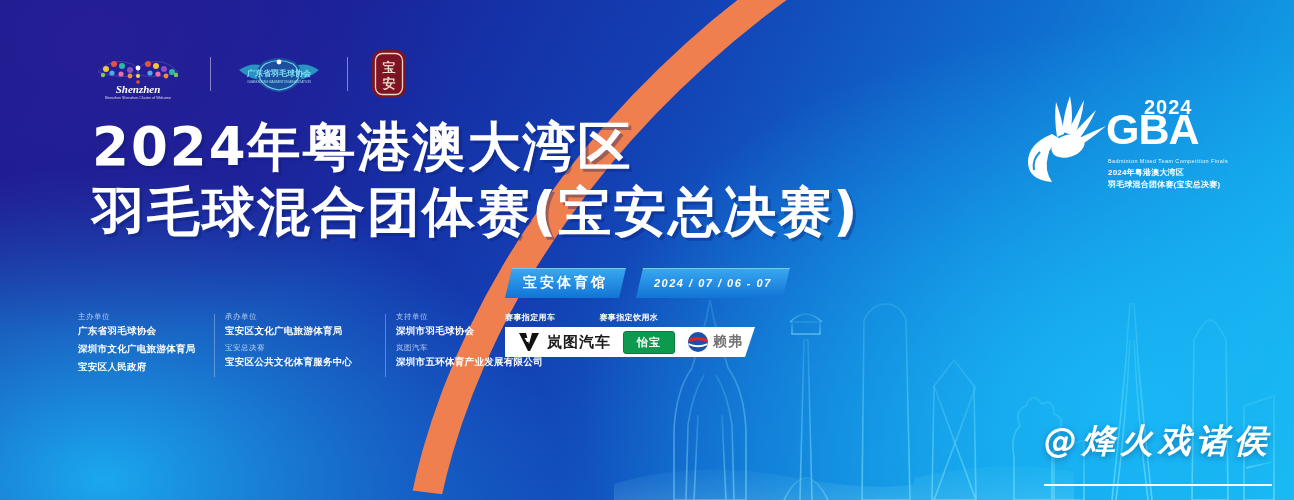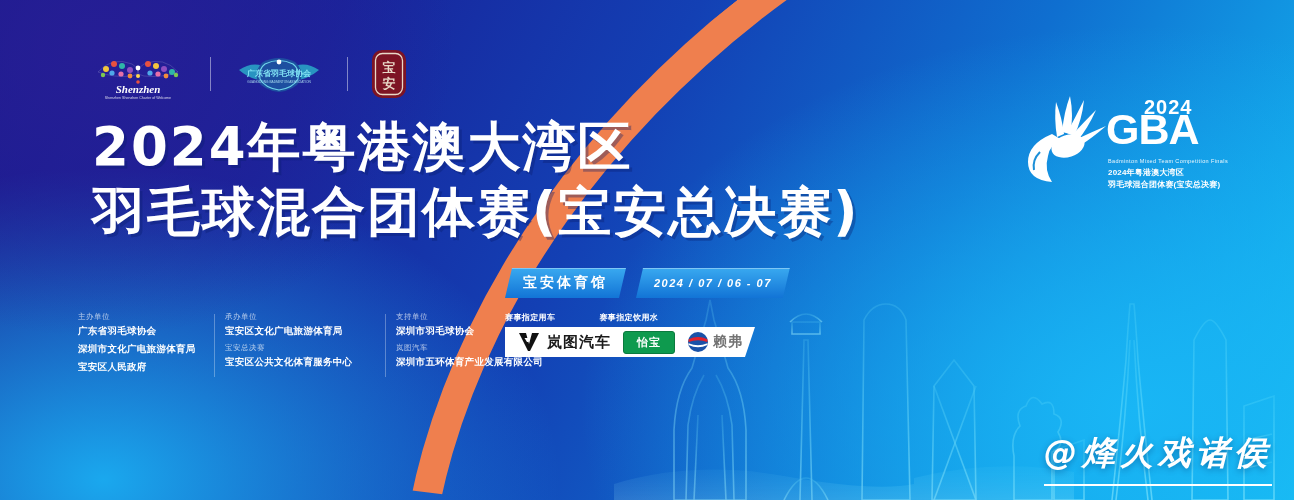--- a/index.html
+++ b/index.html
@@ -108,21 +108,21 @@
              font-family:Liberation Sans, sans-serif; }
   .gba-tag{ position:absolute; left:82px; top:66px; color:rgba(255,255,255,.92); font-size:5.5px; letter-spacing:.4px; white-space:nowrap; }
   .gba-cn1{ position:absolute; left:82px; top:75px; color:#fff; font-size:8px; font-weight:700; letter-spacing:.2px; white-space:nowrap; }
   .gba-cn2{ position:absolute; left:82px; top:87px; color:#fff; font-size:8px; font-weight:700; letter-spacing:.2px; white-space:nowrap; }
 
   
   .watermark{
     position:absolute; right:22px; bottom:14px;
     color:#ffffff; font-size:33px; font-weight:700; font-style:italic;
     letter-spacing:5px; text-shadow:0 2px 6px rgba(0,50,110,.45);
-    border-bottom:2px solid #fff; padding-bottom:8px;
+    border-bottom:2px solid #fff; padding-bottom:20px;
     font-family:"DejaVu Sans","Liberation Sans",sans-serif;
   }
 </style>
 </head>
 <body>
 
 <div id="banner">
 
   <div class="glow-tl"></div>
 

